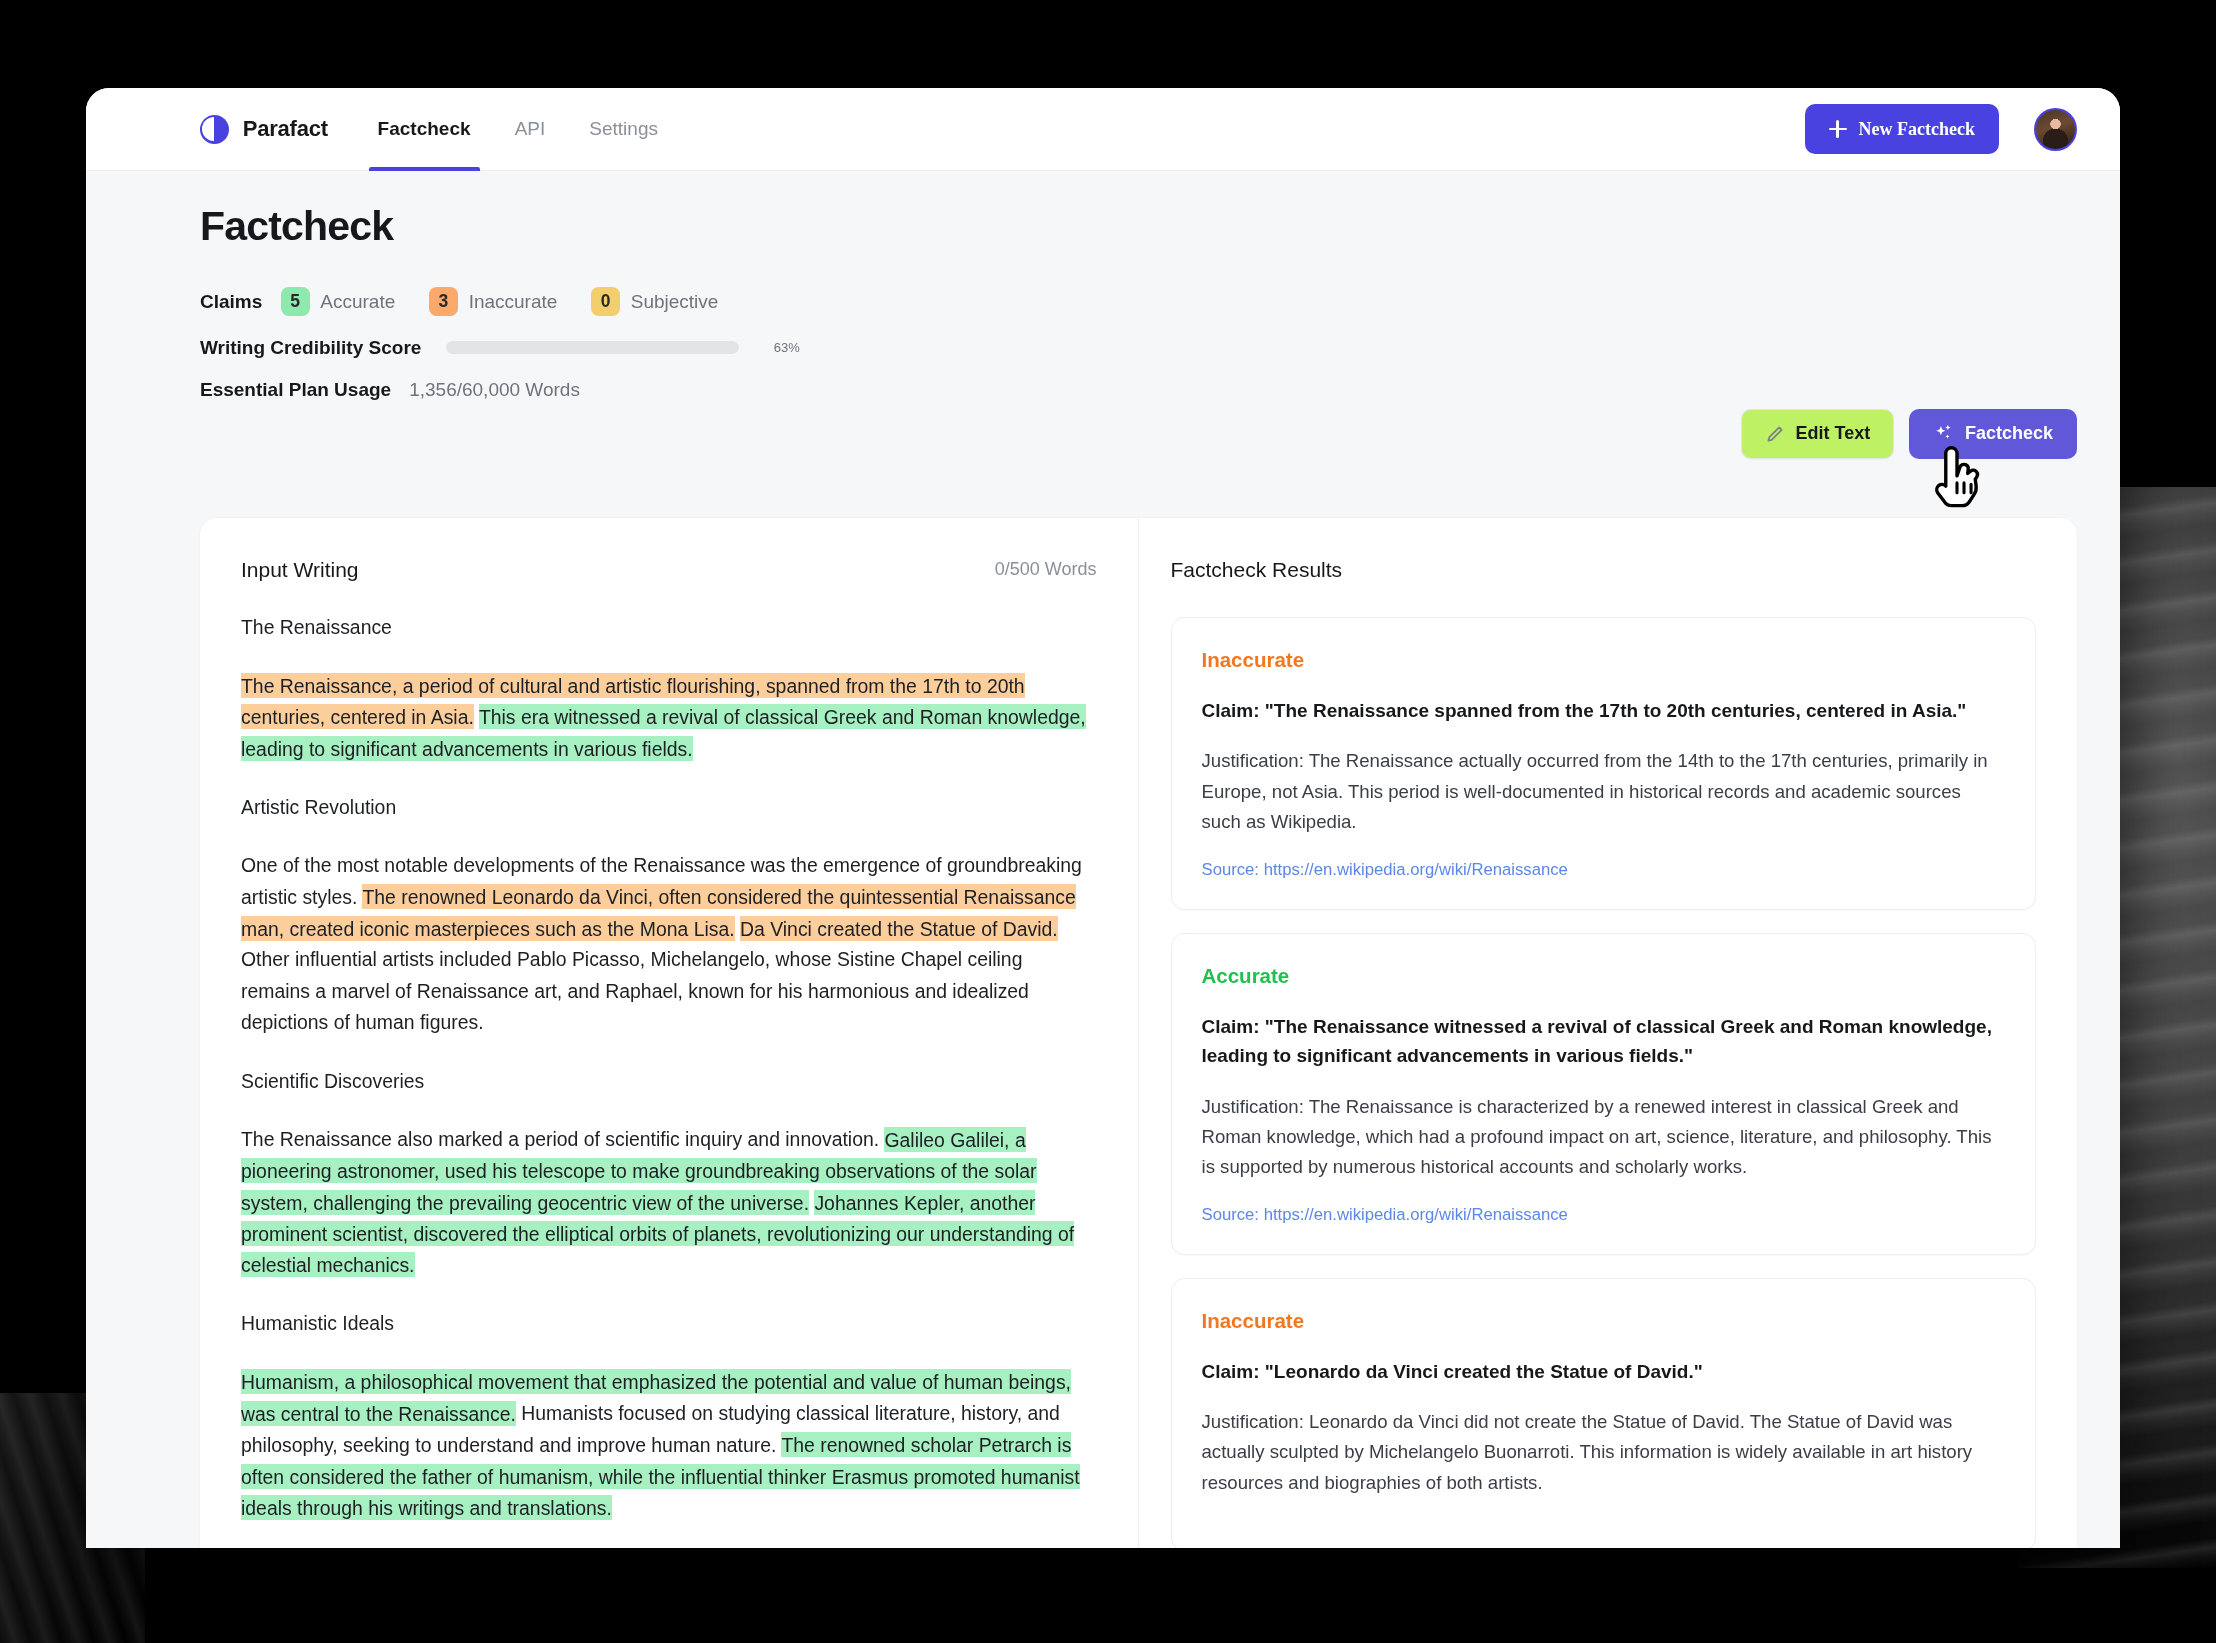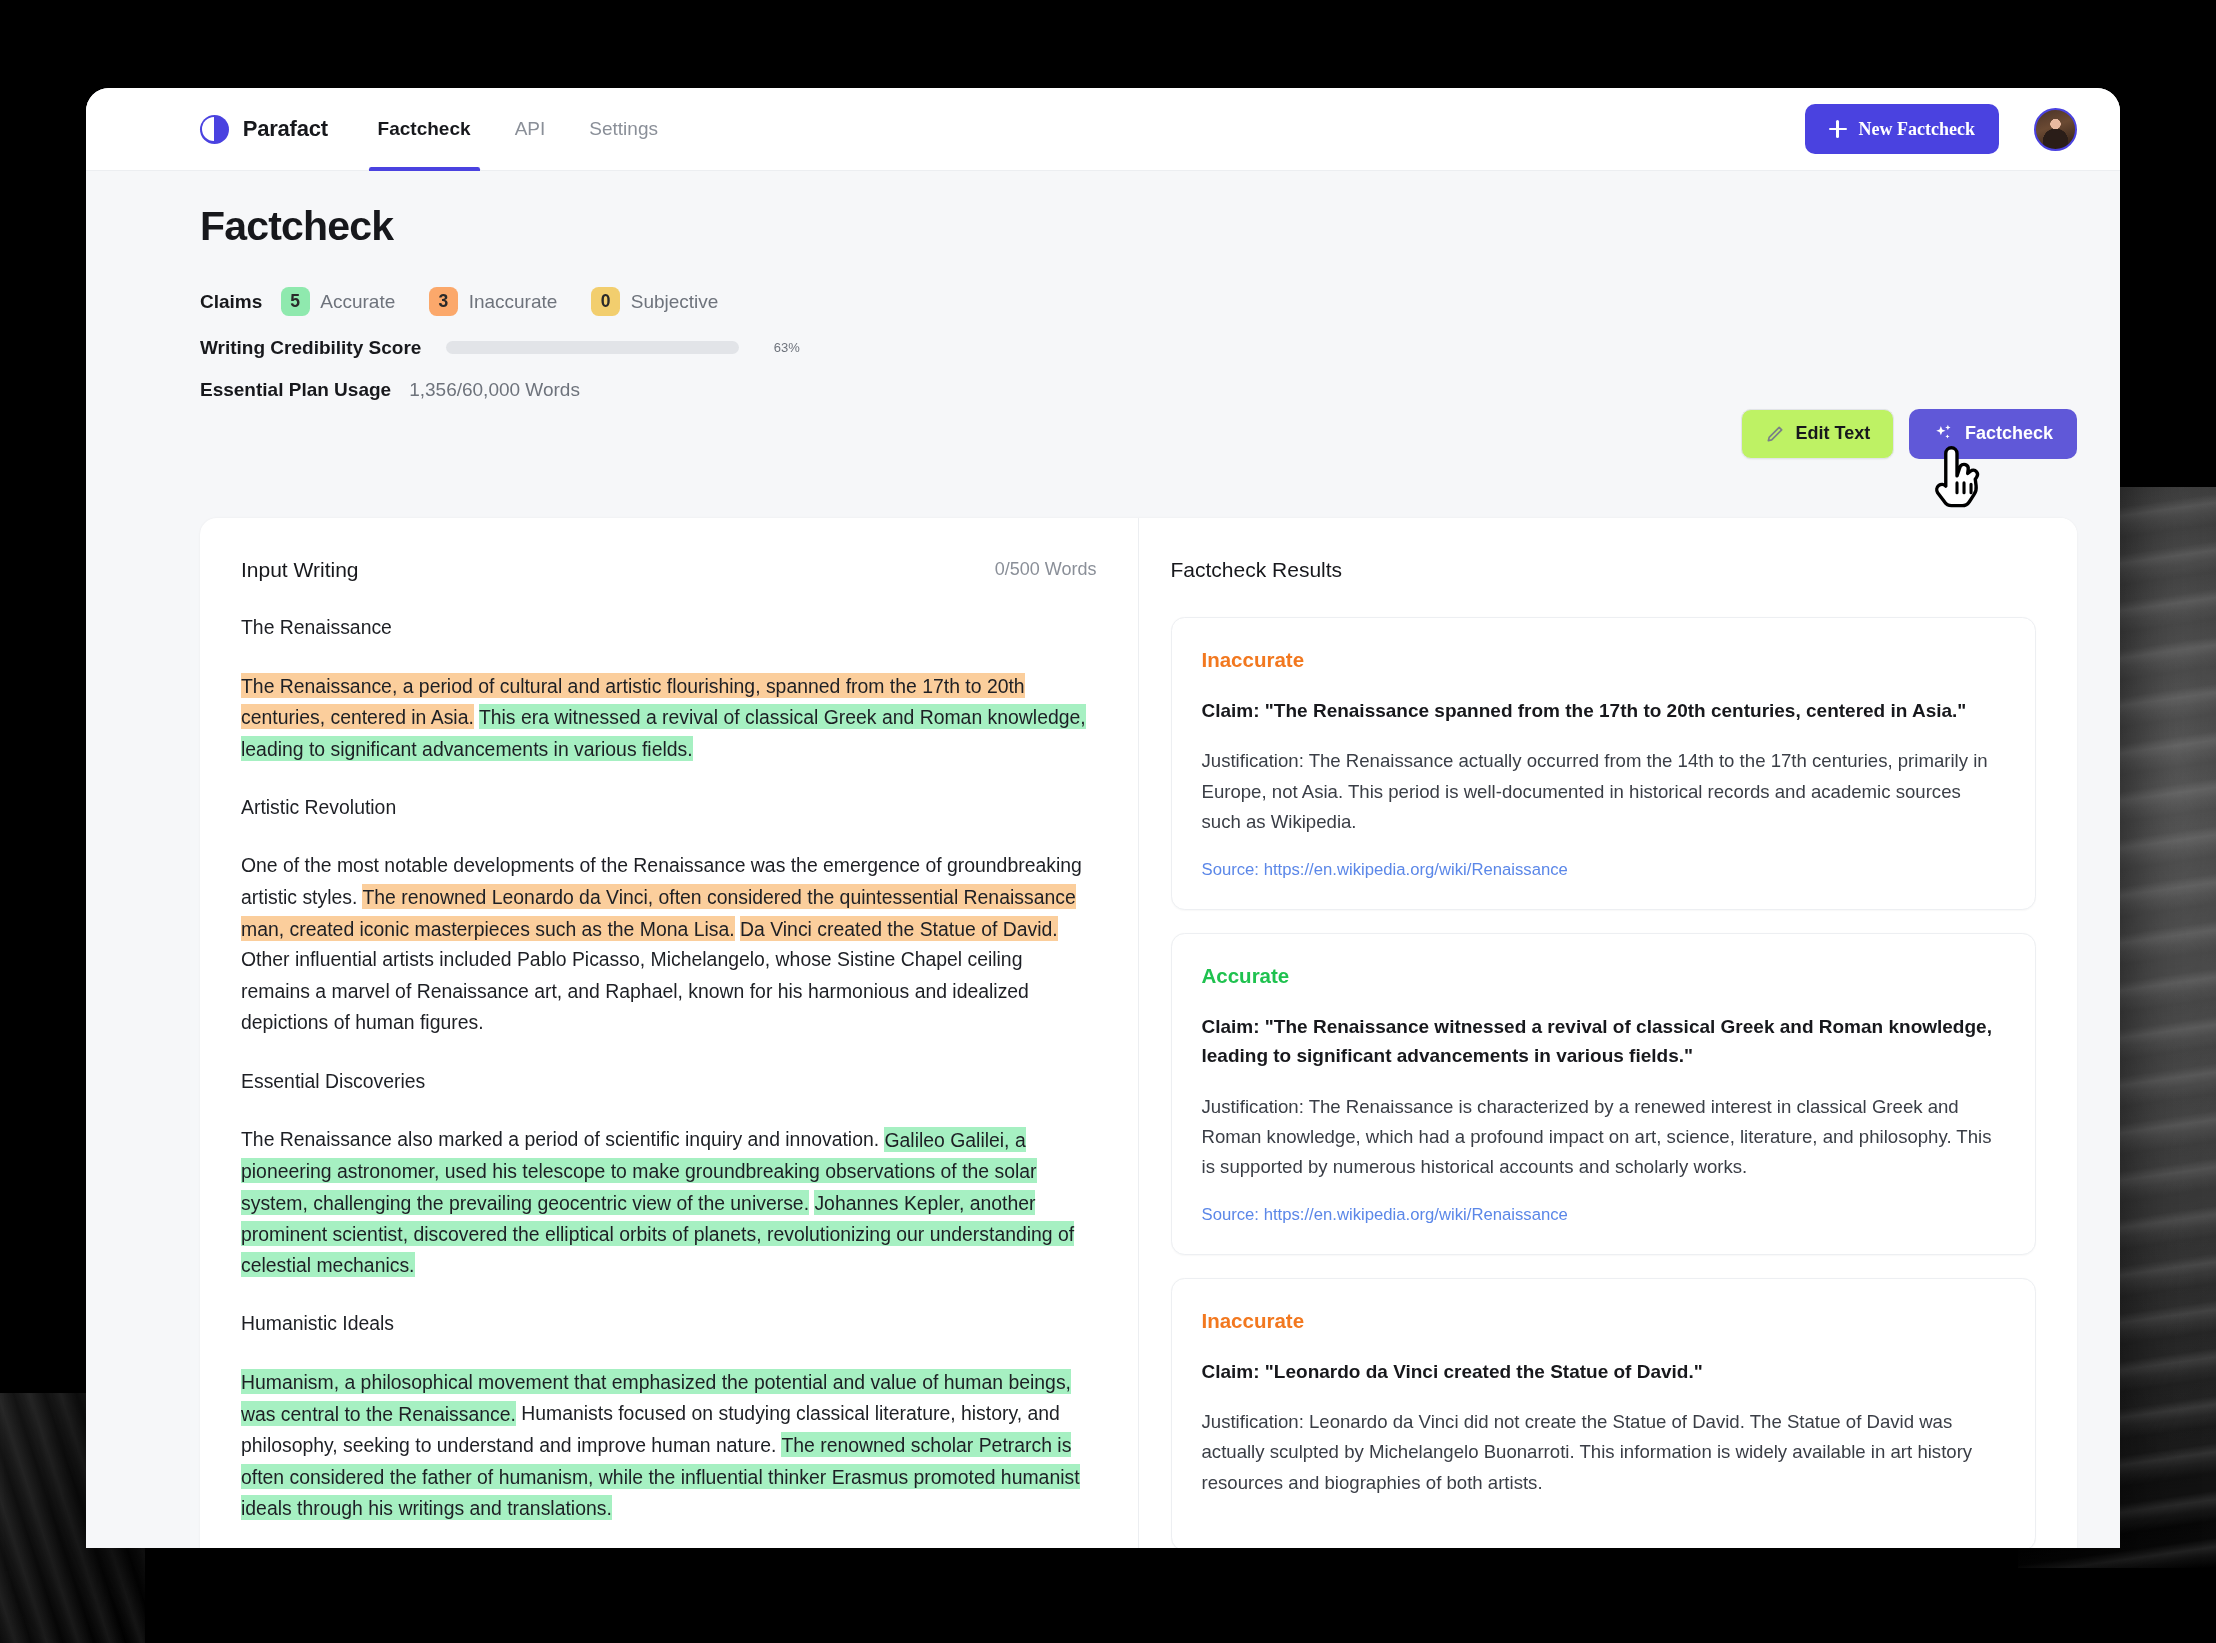--- a/index.html
+++ b/index.html
@@ -270,21 +270,21 @@
         <div class="pane-head">
           <span class="pane-title">Input Writing</span>
           <span class="word-count">0/500 Words</span>
         </div>
 
         <div class="doc">
           <p>The Renaissance</p>
           <p><mark class="hl-orange">The Renaissance, a period of cultural and artistic flourishing, spanned from the 17th to 20th centuries, centered in Asia.</mark> <mark class="hl-green">This era witnessed a revival of classical Greek and Roman knowledge, leading to significant advancements in various fields.</mark></p>
           <p>Artistic Revolution</p>
           <p><span>One of the most notable developments of the Renaissance was the emergence of groundbreaking artistic styles. </span><mark class="hl-orange">The renowned Leonardo da Vinci, often considered the quintessential Renaissance man, created iconic masterpieces such as the Mona Lisa.</mark> <mark class="hl-orange">Da Vinci created the Statue of David.</mark><span> Other influential artists included Pablo Picasso, Michelangelo, whose Sistine Chapel ceiling remains a marvel of Renaissance art, and Raphael, known for his harmonious and idealized depictions of human figures.</span></p>
-          <p>Essential Discoveries</p>
+          <p>Scientific Discoveries</p>
           <p><span>The Renaissance also marked a period of scientific inquiry and innovation. </span><mark class="hl-green">Galileo Galilei, a pioneering astronomer, used his telescope to make groundbreaking observations of the solar system, challenging the prevailing geocentric view of the universe.</mark> <mark class="hl-green">Johannes Kepler, another prominent scientist, discovered the elliptical orbits of planets, revolutionizing our understanding of celestial mechanics.</mark></p>
           <p>Humanistic Ideals</p>
           <p><mark class="hl-green">Humanism, a philosophical movement that emphasized the potential and value of human beings, was central to the Renaissance.</mark><span> Humanists focused on studying classical literature, history, and philosophy, seeking to understand and improve human nature. </span><mark class="hl-green">The renowned scholar Petrarch is often considered the father of humanism, while the influential thinker Erasmus promoted humanist ideals through his writings and translations.</mark></p>
         </div>
       </div>
 
       <div class="pane-right">
         <div class="pane-head">
           <span class="pane-title">Factcheck Results</span>
         </div>

